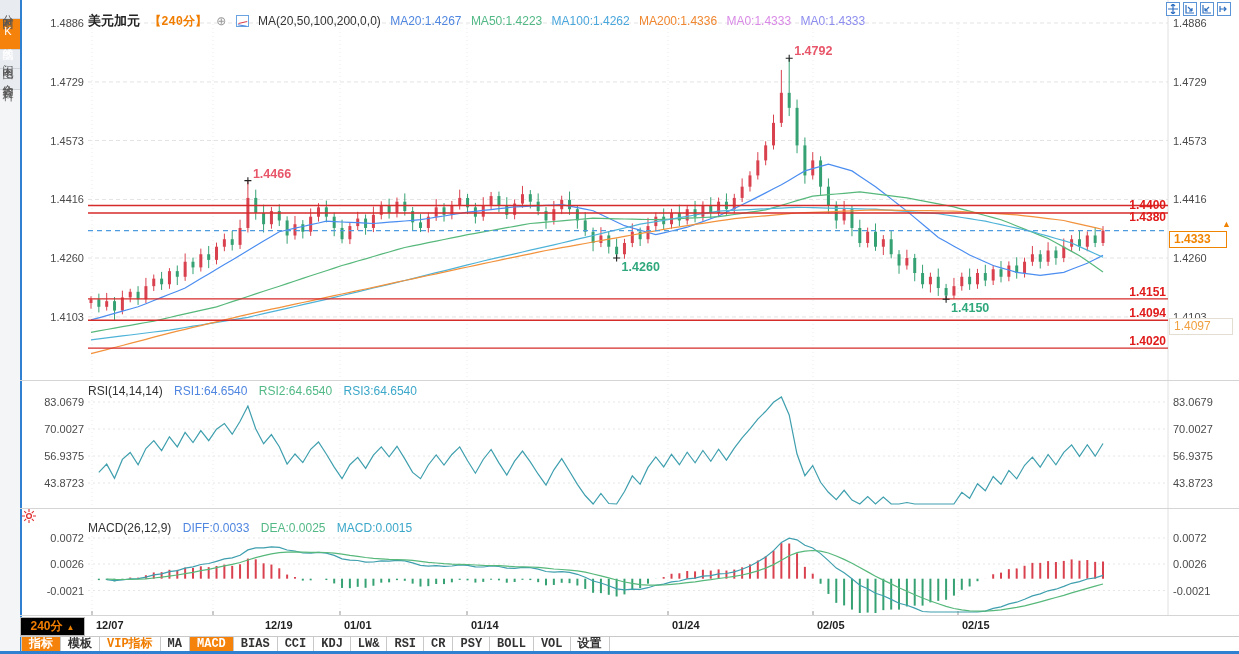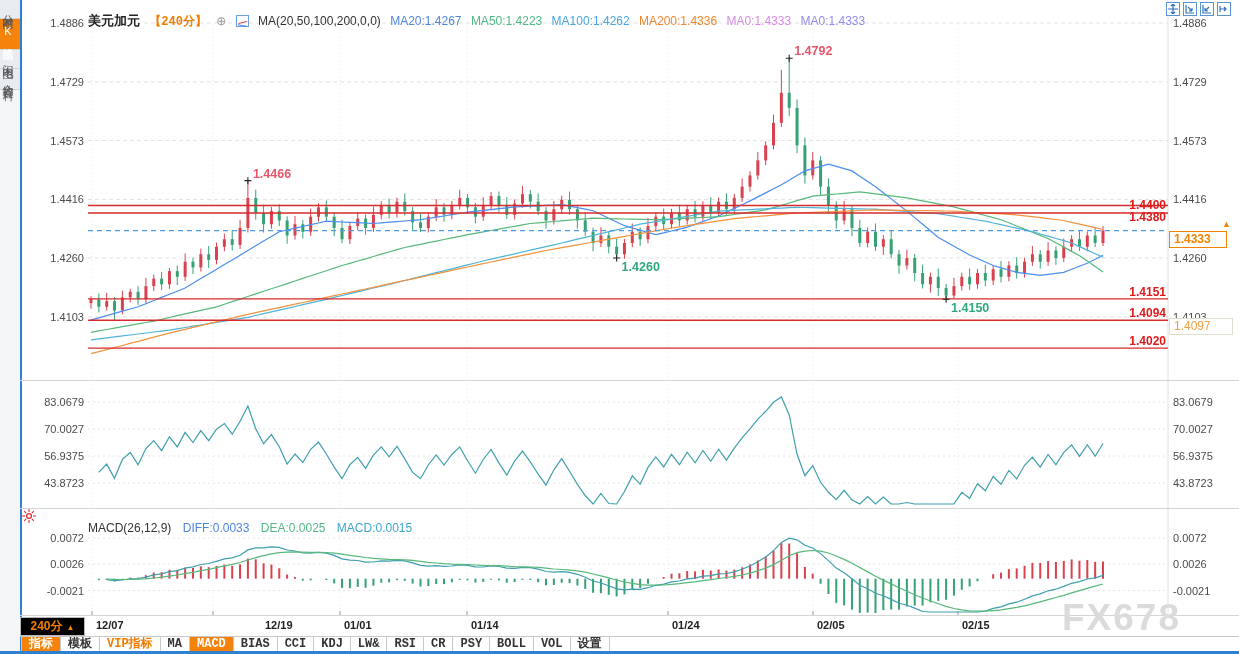--- a/index.html
+++ b/index.html
@@ -598,20 +598,26 @@
           <path d="M1 2 V8 M1 5 H7 M5 3 L7 5 L5 7" stroke="#2f6fc0" fill="none" stroke-width="1.2"></path>
         </svg>
     </div>
   </div>
 
   <div class="sep" style="top:380px;"></div>
   <div class="sep" style="top:508px;"></div>
   <div class="sep" style="top:615px;"></div>
   <div class="sep" style="top:636px; background:#c9c9c9;"></div>
 
+  <div class="ind-hdr" style="top:384px;">
+    <span class="ind-title">RSI(14,14,14)</span>
+    <span class="c-blue">RSI1:64.6540</span>
+    <span class="c-green">RSI2:64.6540</span>
+    <span class="c-cyan">RSI3:64.6540</span>
+  </div>
 
   <div class="burst-icon">
     <svg width="14" height="14">
       <circle cx="7" cy="7" r="2.4" fill="none" stroke="#e03030" stroke-width="1.3"></circle>
       <g stroke="#e03030" stroke-width="1.1">
         <path d="M7 0 V3 M7 11 V14 M0 7 H3 M11 7 H14 M2.2 2.2 L4.2 4.2 M9.8 9.8 L11.8 11.8 M11.8 2.2 L9.8 4.2 M4.2 9.8 L2.2 11.8"></path>
       </g>
     </svg>
   </div>
   <div class="ind-hdr" style="top:521px;">
@@ -629,21 +635,20 @@
     <span>240分</span><span class="tri"></span>
   </div>
   <span class="x-date" style="left:96px;">12/07</span>
   <span class="x-date" style="left:217px;margin-left:48px;">12/19</span>
   <span class="x-date" style="left:344px;">01/01</span>
   <span class="x-date" style="left:471px;">01/14</span>
   <span class="x-date" style="left:672px;">01/24</span>
   <span class="x-date" style="left:817px;">02/05</span>
   <span class="x-date" style="left:962px;">02/15</span>
 
-  <div class="watermark">FX678</div>
 
   <div class="toolbar">
     <div class="tb-btn active">指标</div>
     <div class="tb-btn">模板</div>
     <div class="tb-btn viptext">VIP指标</div>
     <div class="tb-btn">MA</div>
     <div class="tb-btn active">MACD</div>
     <div class="tb-btn">BIAS</div>
     <div class="tb-btn">CCI</div>
     <div class="tb-btn">KDJ</div>

